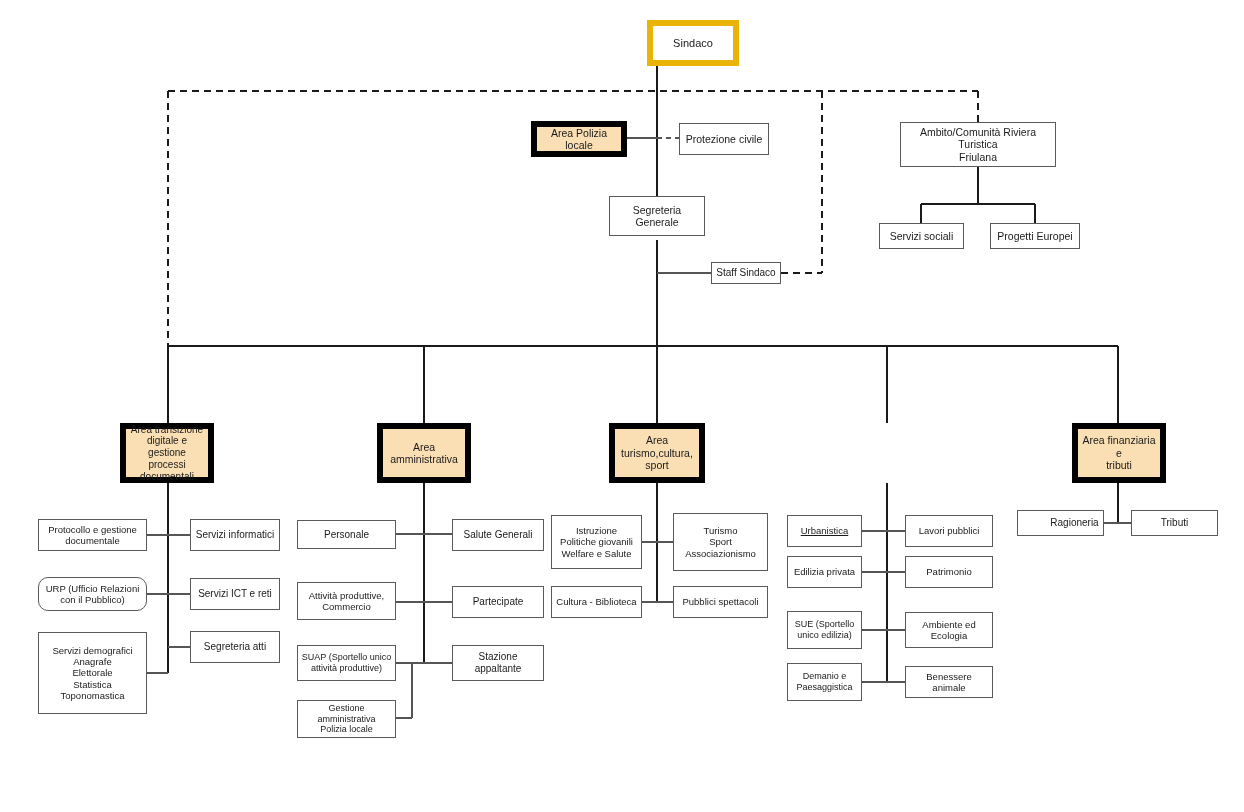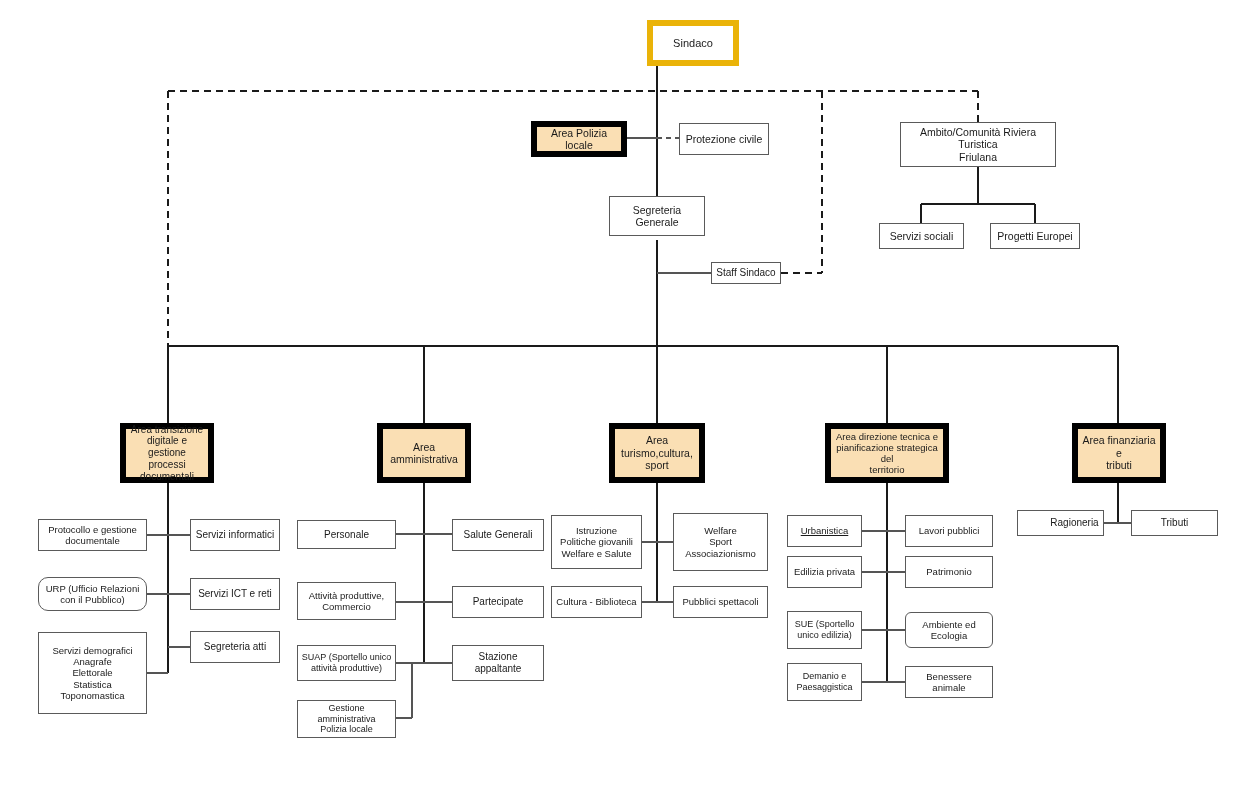--- a/index.html
+++ b/index.html
@@ -121,25 +121,20 @@
 
   <div class="node area" style="left:377px;top:423px;width:94px;height:60px;font-size:10.5px;">
     <span class="lbl">Area amministrativa</span>
   </div>
 
   <div class="node area" style="left:609px;top:423px;width:96px;height:60px;font-size:10.5px;">
     <span class="lbl">Area turismo,cultura,
 sport</span>
   </div>
 
-  <div class="node area" style="left:825px;top:423px;width:124px;height:60px;font-size:9.5px;">
-    <span class="lbl">Area direzione tecnica e
-pianificazione strategica del
-territorio</span>
-  </div>
 
   <div class="node area" style="left:1072px;top:423px;width:94px;height:60px;font-size:10.5px;">
     <span class="lbl">Area finanziaria e
 tributi</span>
   </div>
 
   <div class="node" style="left:38px;top:519px;width:109px;height:32px;font-size:9.5px;">
     <span class="lbl">Protocollo e gestione
 documentale</span>
   </div>
@@ -192,21 +187,21 @@
 
   <div class="node" style="left:551px;top:515px;width:91px;height:54px;font-size:9.5px;">
     <span class="lbl">Istruzione
 Politiche giovanili
 Welfare e Salute</span>
   </div>
   <div class="node" style="left:551px;top:586px;width:91px;height:32px;font-size:9.5px;">
     <span class="lbl">Cultura - Biblioteca</span>
   </div>
   <div class="node" style="left:673px;top:513px;width:95px;height:58px;font-size:9.5px;">
-    <span class="lbl">Welfare
+    <span class="lbl">Turismo
 Sport
 Associazionismo</span>
   </div>
   <div class="node" style="left:673px;top:586px;width:95px;height:32px;font-size:9.5px;">
     <span class="lbl">Pubblici spettacoli</span>
   </div>
 
   <div class="node" style="left:787px;top:515px;width:75px;height:32px;font-size:9.5px;text-decoration:underline;">
     <span class="lbl">Urbanistica</span>
   </div>
@@ -220,21 +215,21 @@
   <div class="node" style="left:787px;top:663px;width:75px;height:38px;font-size:9px;">
     <span class="lbl">Demanio e
 Paesaggistica</span>
   </div>
   <div class="node" style="left:905px;top:515px;width:88px;height:32px;font-size:9.5px;">
     <span class="lbl">Lavori pubblici</span>
   </div>
   <div class="node" style="left:905px;top:556px;width:88px;height:32px;font-size:9.5px;">
     <span class="lbl">Patrimonio</span>
   </div>
-  <div class="node" style="left:905px;top:612px;width:88px;height:36px;font-size:9.5px;border-radius:6px;">
+  <div class="node" style="left:905px;top:612px;width:88px;height:36px;font-size:9.5px;">
     <span class="lbl">Ambiente ed
 Ecologia</span>
   </div>
   <div class="node" style="left:905px;top:666px;width:88px;height:32px;font-size:9.5px;">
     <span class="lbl">Benessere animale</span>
   </div>
 
   <div class="node" style="left:1017px;top:510px;width:87px;height:26px;font-size:10px;padding-left:28px;">
     <span class="lbl">Ragioneria</span>
   </div>

